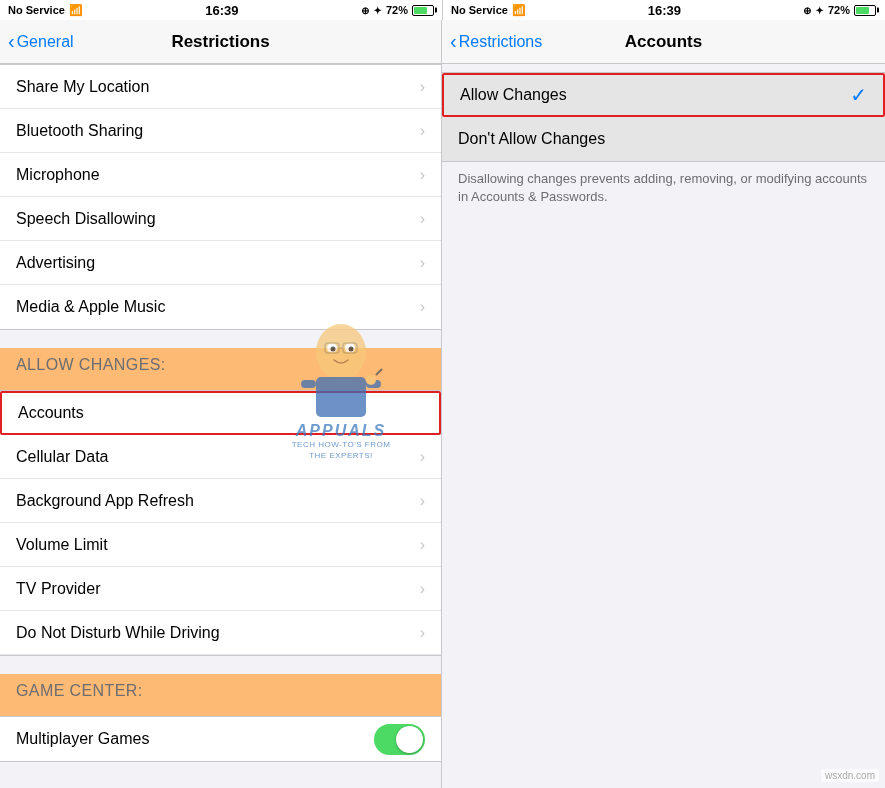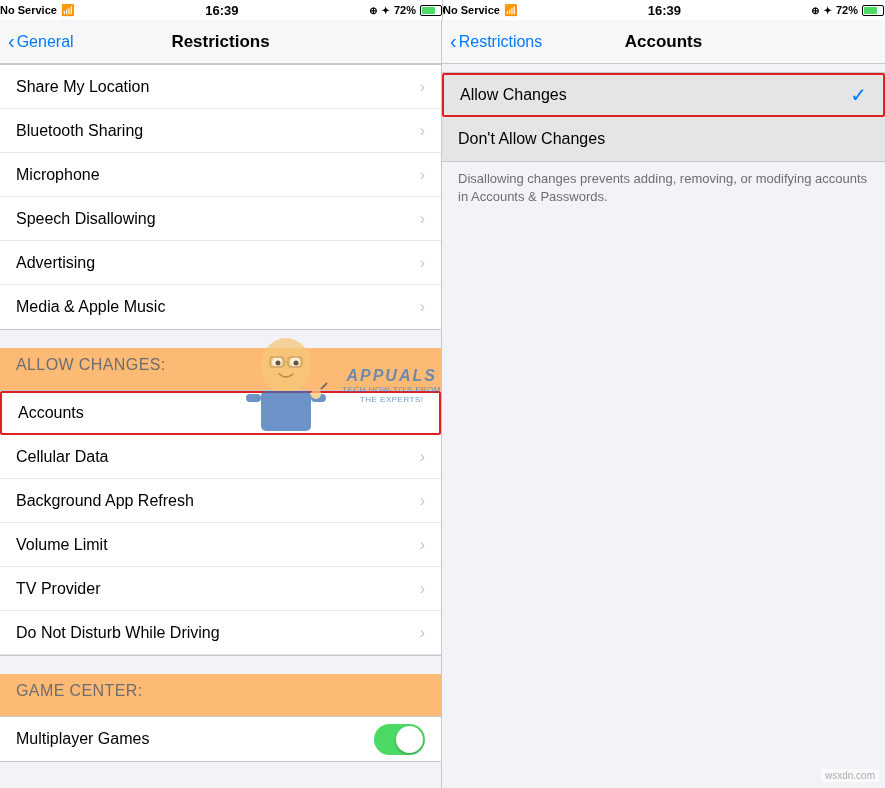--- a/index.html
+++ b/index.html
@@ -20,21 +20,21 @@
       height: 20px;
       background: #fff;
     }
     .status-bar {
       width: 442px;
       height: 20px;
       background: #fff;
       display: flex;
       align-items: center;
       justify-content: space-between;
-      padding: 0 0;
+      padding: 0 8px;
       font-size: 11px;
       font-weight: 600;
       color: #000;
     }
     .status-bar:last-child {
       border-left: 1px solid #ccc;
     }
     .status-left { display: flex; align-items: center; gap: 4px; }
     .status-right { display: flex; align-items: center; gap: 4px; }
     .battery-icon {
@@ -356,21 +356,21 @@
         </div>
         <div class="table-row">
           <span class="table-row-label">TV Provider</span>
           <span class="chevron">›</span>
         </div>
         <div class="table-row">
           <span class="table-row-label">Do Not Disturb While Driving</span>
           <span class="chevron">›</span>
         </div>
 
-        <div style="position:absolute;right:0;top:-80px;width:200px;height:160px;pointer-events:none;z-index:10;opacity:0.75;display:flex;flex-direction:row;align-items:center;justify-content:space-between;padding-bottom:10px;">
+        <div style="position:absolute;right:0;top:-80px;width:200px;height:160px;pointer-events:none;z-index:10;opacity:0.75;display:flex;flex-direction:column;align-items:center;justify-content:flex-end;padding-bottom:10px;">
 
           <svg width="90" height="100" viewBox="0 0 90 100">
 
             <ellipse cx="45" cy="30" rx="25" ry="28" fill="#f5c87a"></ellipse>
 
             <circle cx="36" cy="26" r="5" fill="white"></circle>
             <circle cx="54" cy="26" r="5" fill="white"></circle>
             <circle cx="37" cy="27" r="2.5" fill="#333"></circle>
             <circle cx="55" cy="27" r="2.5" fill="#333"></circle>
 

